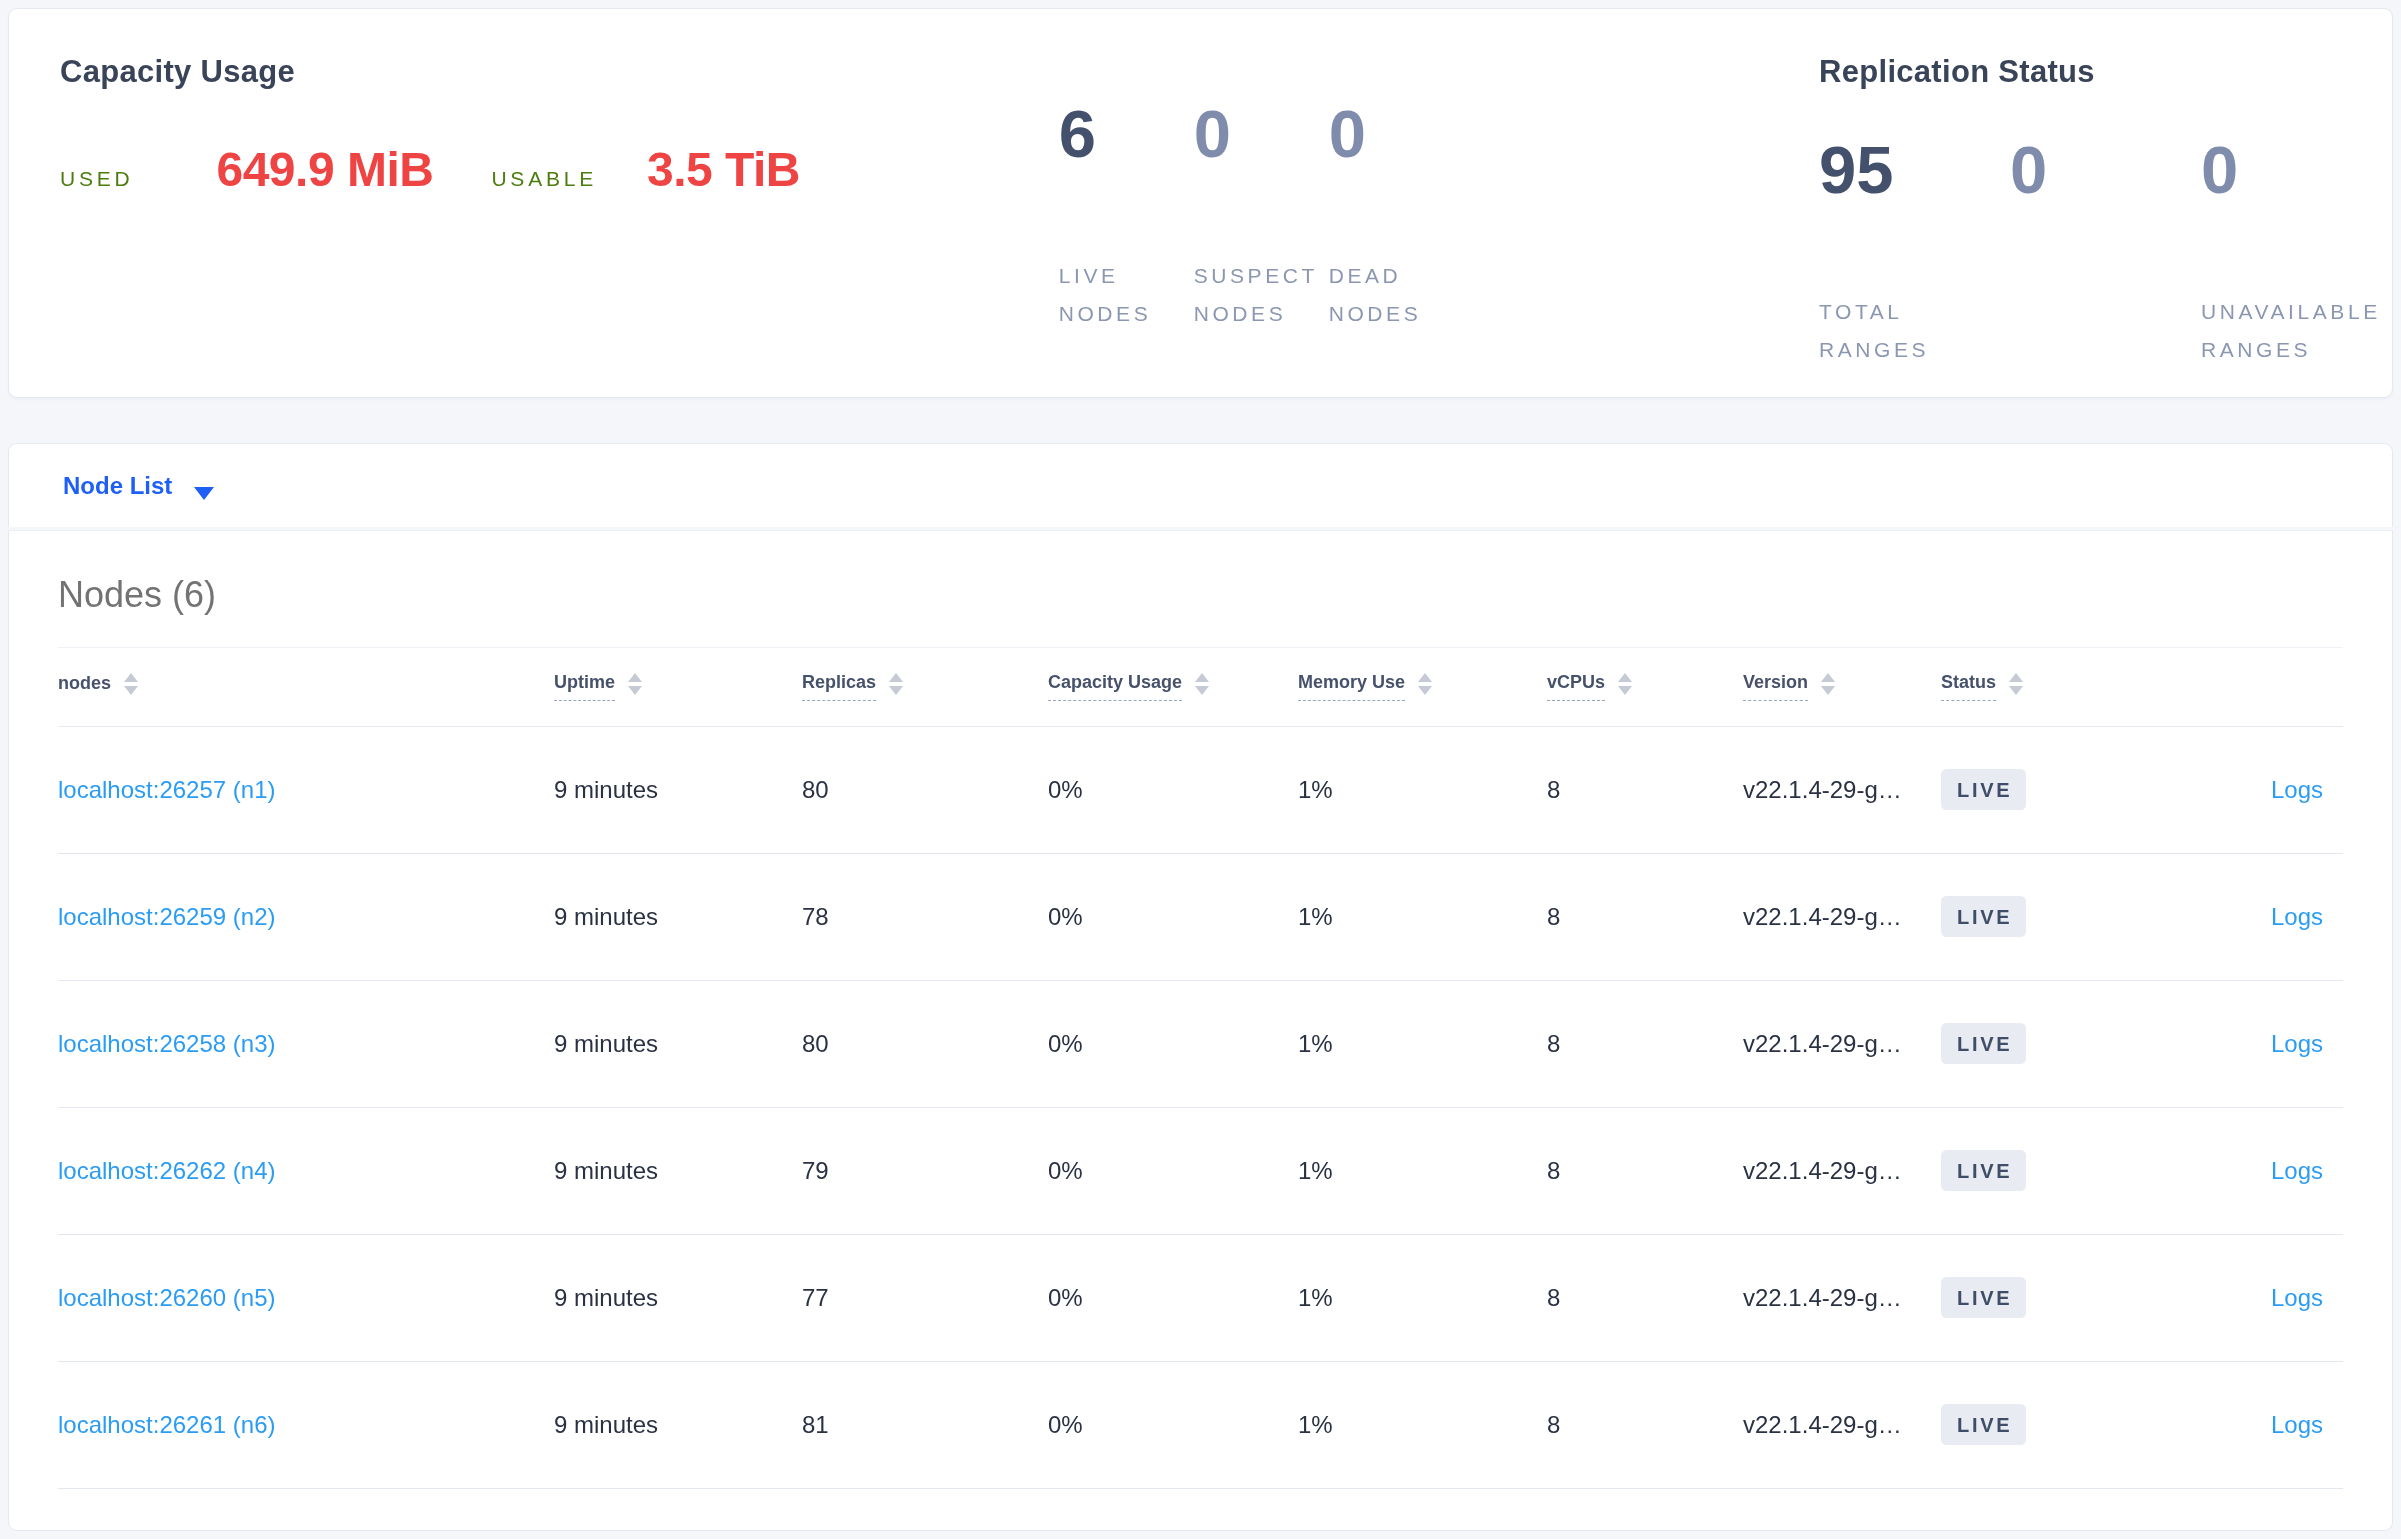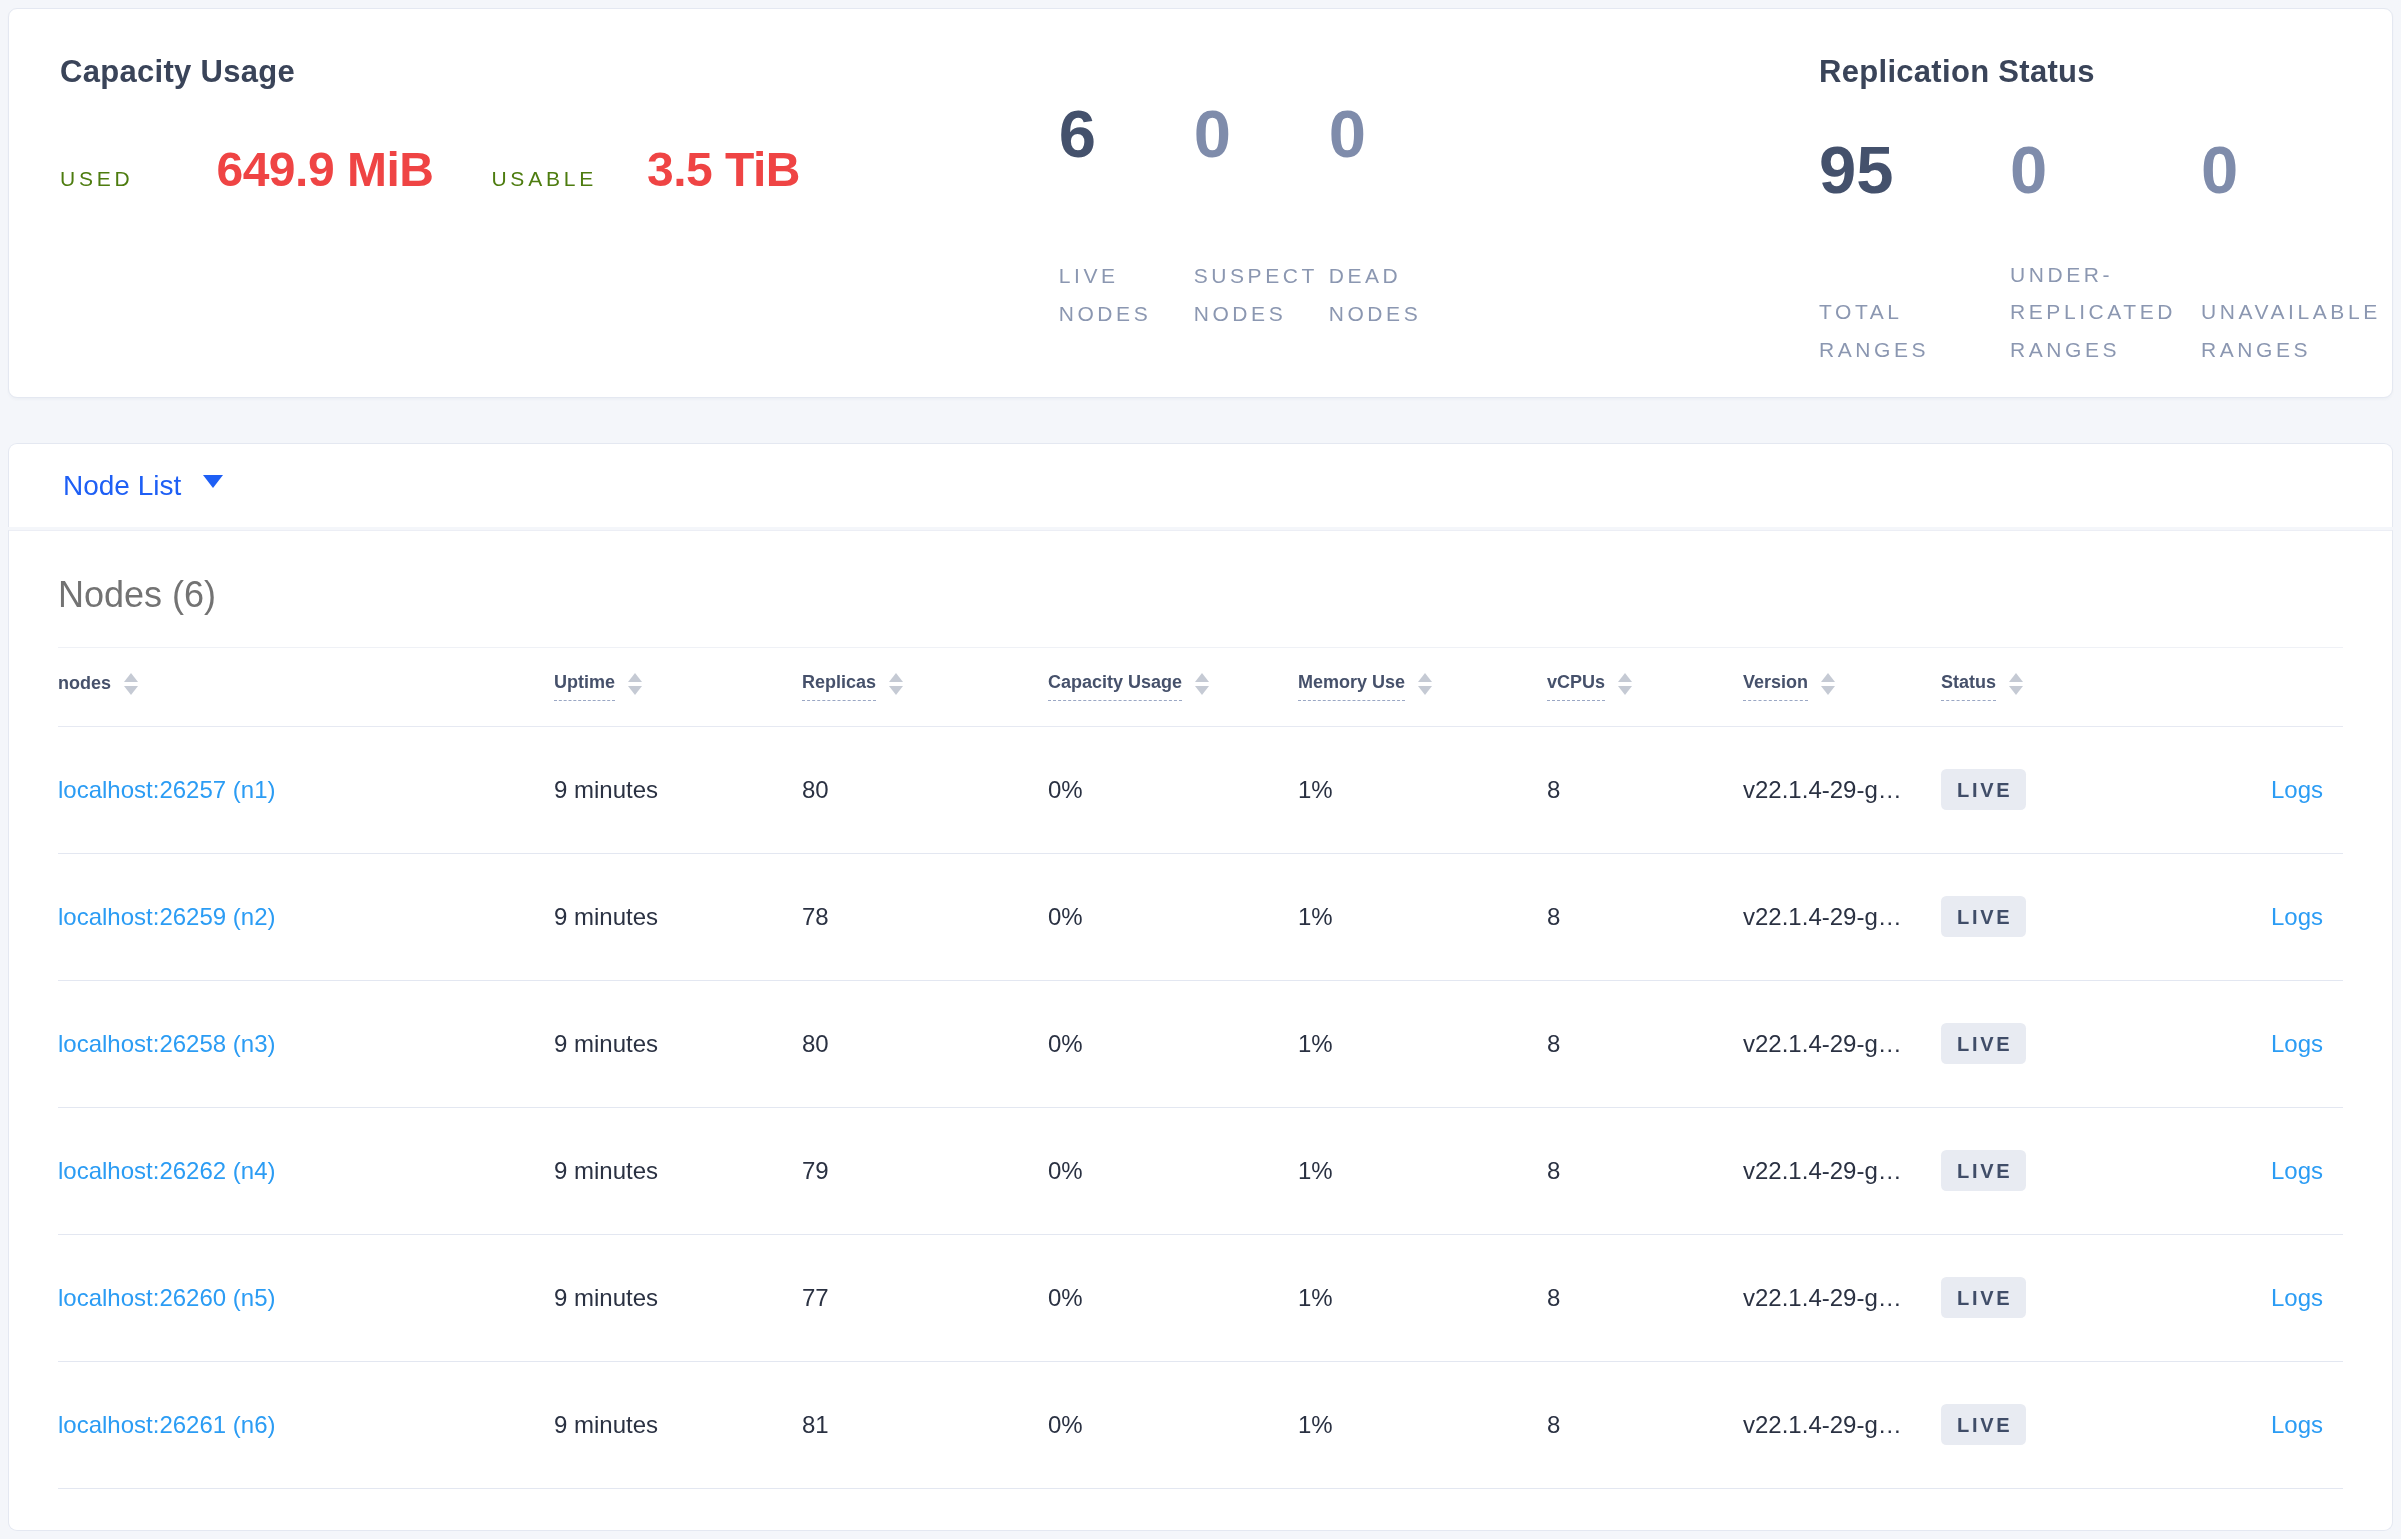--- a/index.html
+++ b/index.html
@@ -71,22 +71,22 @@
     margin:45px 8px 0;
     height:84px;
     background:#ffffff;
     border:0.9px solid #e4e8f1;
     border-bottom:none;
     border-radius:9px 9px 0 0;
     display:flex; align-items:center;
     padding-left:54px;
   }
   .selector-link {
-    font-size:28px; font-weight:400; color:#1e5ff5;
-    display:flex; align-items:flex-start; cursor:pointer;
+    font-size:24px; font-weight:700; color:#1e5ff5;
+    display:flex; align-items:flex-end; cursor:pointer;
   }
   .caret-down {
     width:0; height:0; margin-left:21.6px; margin-top:5.4px;
     border-left:10.8px solid transparent;
     border-right:10.8px solid transparent;
     border-top:13.5px solid #1e5ff5;
   }
 
   
   .table-panel {
@@ -159,21 +159,20 @@
 
   <div class="sec-repl">
     <div class="section-title">Replication Status</div>
     <div class="stats-row">
       <div class="stat w-repl">
         <div class="stat-value">95</div>
         <div class="stat-label">TOTAL RANGES</div>
       </div>
       <div class="stat w-repl">
         <div class="stat-value muted">0</div>
-        <div class="stat-label">UNDER-REPLICATED RANGES</div>
       </div>
       <div class="stat w-repl">
         <div class="stat-value muted">0</div>
         <div class="stat-label">UNAVAILABLE RANGES</div>
       </div>
     </div>
   </div>
 
 </div>
 

